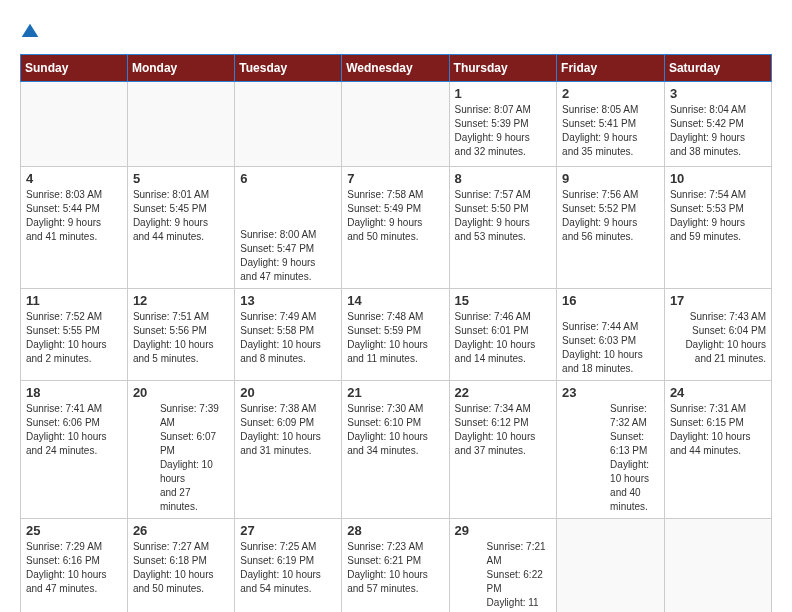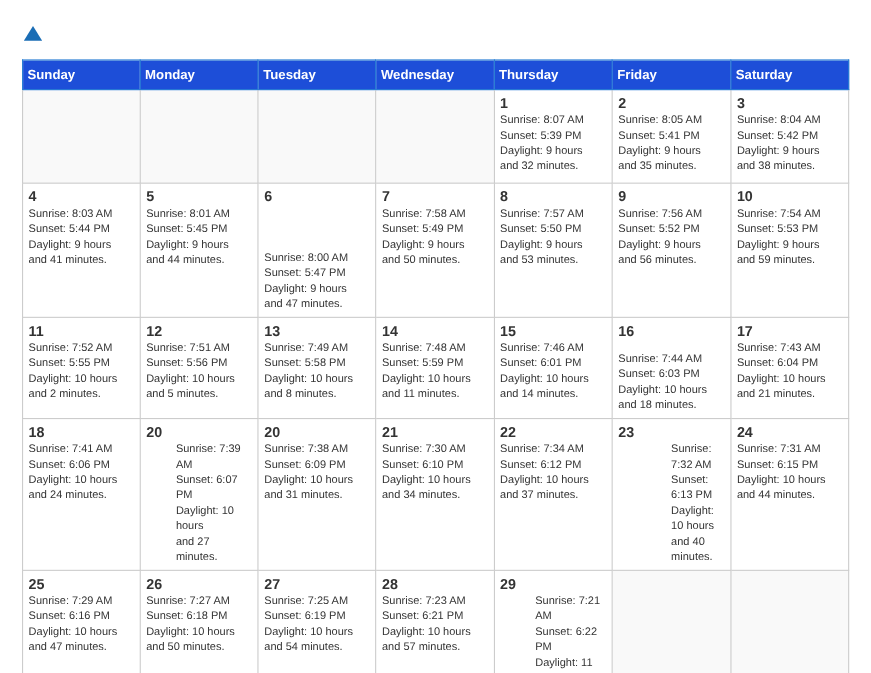--- a/index.html
+++ b/index.html
@@ -43,21 +43,21 @@
     .location {
       font-size: 16px;
       color: #555;
     }
     .calendar {
       width: 100%;
       border-collapse: collapse;
       font-size: 11px;
     }
     .calendar th {
-      background: #1d4ed8;
+      background: #7f1d1d;
       color: #fff;
       padding: 6px 4px;
       text-align: left;
       font-weight: bold;
       font-size: 12px;
       border: 1px solid #2a7fd4;
     }
     .calendar td {
       border: 1px solid #ccc;
       vertical-align: top;
@@ -230,21 +230,21 @@
         </td>
         <td>
           <span class="day-number">16</span>
           <div class="day-info" style="white-space: pre-line; margin-top: 12px;">Sunrise: 7:44 AM
 Sunset: 6:03 PM
 Daylight: 10 hours
 and 18 minutes.</div>
         </td>
         <td>
           <span class="day-number">17</span>
-          <div class="day-info" style="white-space: pre-line;">Sunrise: 7:43 AM
+          <div class="day-info" style="white-space: pre-line; text-align: right;">Sunrise: 7:43 AM
 Sunset: 6:04 PM
 Daylight: 10 hours
 and 21 minutes.</div>
         </td>
       </tr>
       <tr>
         <td>
           <span class="day-number">18</span>
           <div class="day-info" style="white-space: pre-line;">Sunrise: 7:41 AM
 Sunset: 6:06 PM

